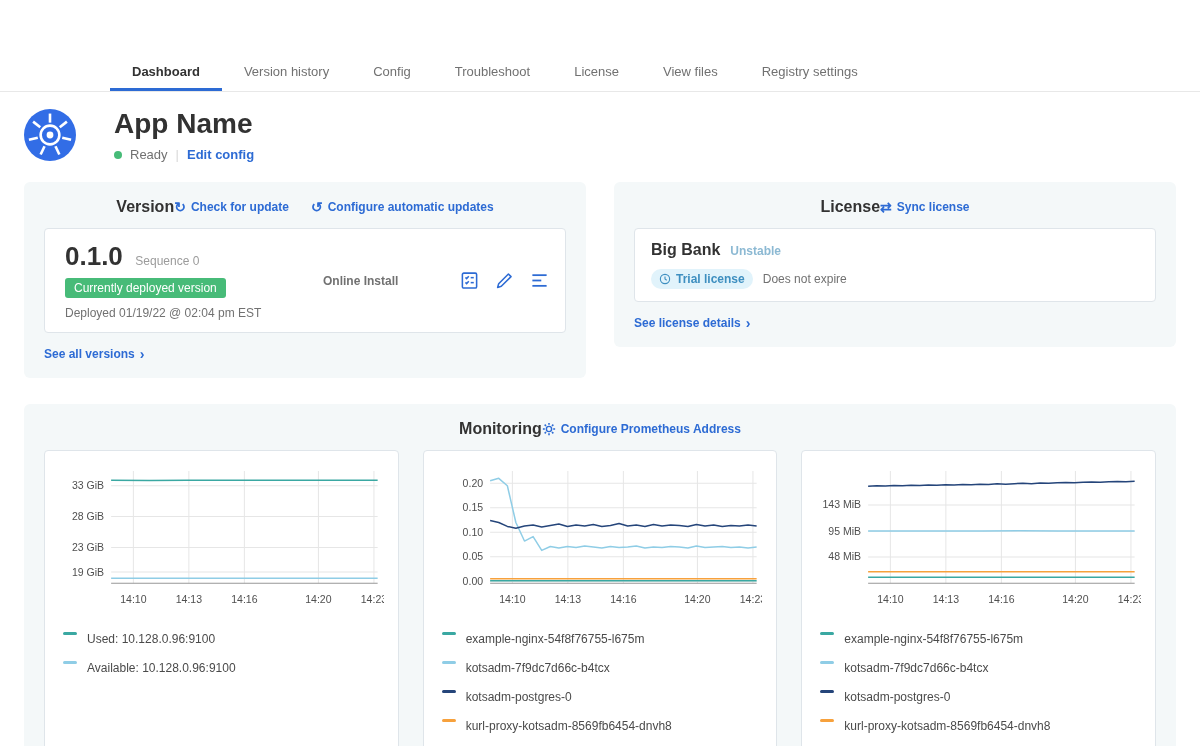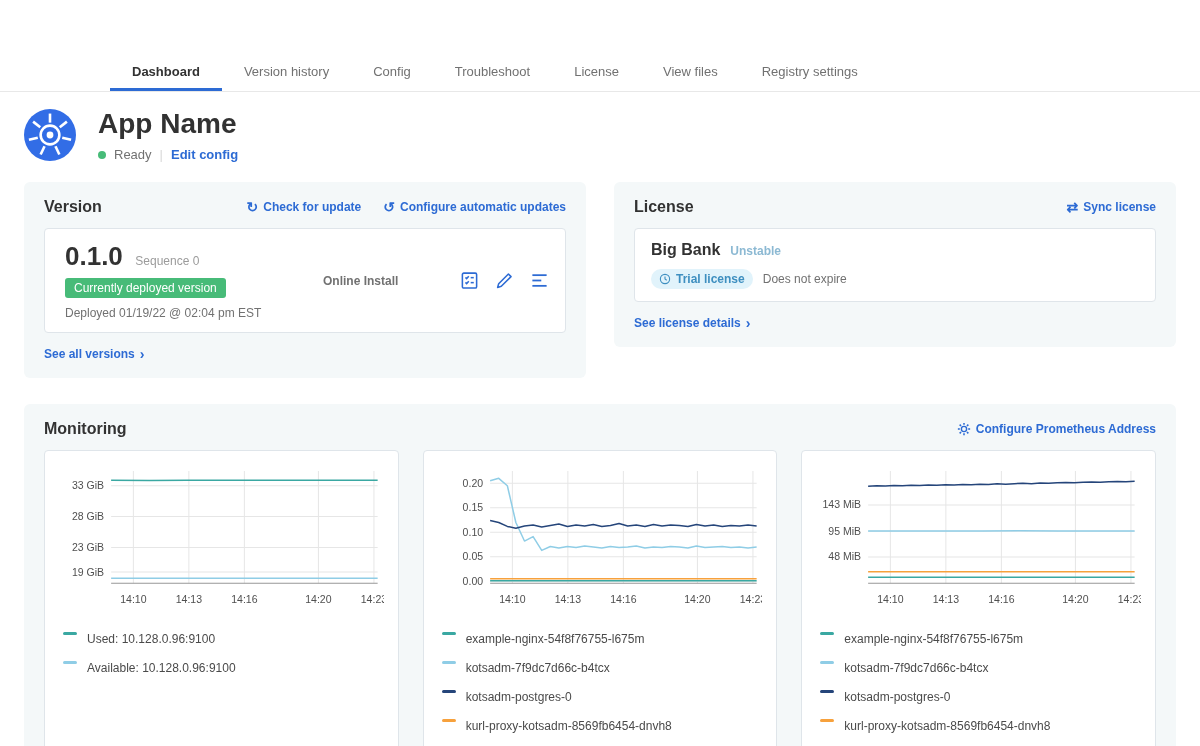--- a/index.html
+++ b/index.html
@@ -11,37 +11,37 @@
   *{box-sizing:border-box;}
   body{margin:0;background:#fff;width:1200px;color:var(--dark);
        font-family:"Liberation Sans",sans-serif;}
   
   .nav{display:flex;align-items:flex-end;height:48px;border-bottom:1px solid #e8e8e8;
        padding-left:110px;margin-top:44px;}
   .tab{font-size:13px;color:var(--gray);padding:0 22px 9px;cursor:pointer;
        border-bottom:3px solid transparent;white-space:nowrap;}
   .tab.active{color:#323232;font-weight:bold;border-bottom-color:var(--accent);}
   
-  .app-header{display:flex;align-items:center;gap:22px;padding:16px 24px 20px;}
+  .app-header{display:flex;align-items:center;gap:38px;padding:16px 24px 20px;}
   .logo{width:52px;height:52px;flex:none;}
   .logo svg{width:52px;height:52px;display:block;}
   .app-title{font-size:28px;font-weight:bold;}
   .status-row{display:flex;align-items:center;gap:8px;margin-top:7px;font-size:13px;}
   .dot{width:8px;height:8px;border-radius:50%;background:var(--green);}
   .status-text{color:var(--gray);}
   .v-divider{color:#d8d8d8;}
   .link{color:var(--accent);cursor:pointer;}
   .link.bold{font-weight:bold;font-size:12px;display:inline-flex;align-items:center;gap:5px;}
   .edit-config{font-size:13px;font-weight:bold;}
   .glyph{font-size:14px;line-height:1;}
   
   .content{padding:0 24px 14px;}
   .cards-row{display:flex;gap:28px;align-items:flex-start;}
   .panel{background:var(--panel-bg);border-radius:6px;padding:16px 20px;flex:1;}
-  .panel-head{display:flex;justify-content:space-between;align-items:center;margin-bottom:12px;}
+  .panel-head{display:flex;justify-content:center;align-items:center;margin-bottom:12px;}
   .panel-title{font-size:16px;font-weight:bold;}
   .head-links{display:flex;gap:22px;align-items:center;}
   .white-card{background:#fff;border:1px solid var(--card-border);border-radius:4px;padding:12px 16px;}
   .version-card{display:flex;align-items:center;justify-content:space-between;padding-left:20px;}
   .ver-num{font-size:26px;font-weight:bold;}
   .seq{font-size:12px;color:var(--lgray);margin-left:8px;}
   .badge-green{display:inline-block;margin-top:6px;background:var(--green);color:#fff;
                font-size:12px;padding:3px 9px;border-radius:3px;}
   .deployed{font-size:12px;color:var(--gray);margin-top:8px;}
   .install-type{font-size:12px;color:var(--gray);font-weight:bold;}

